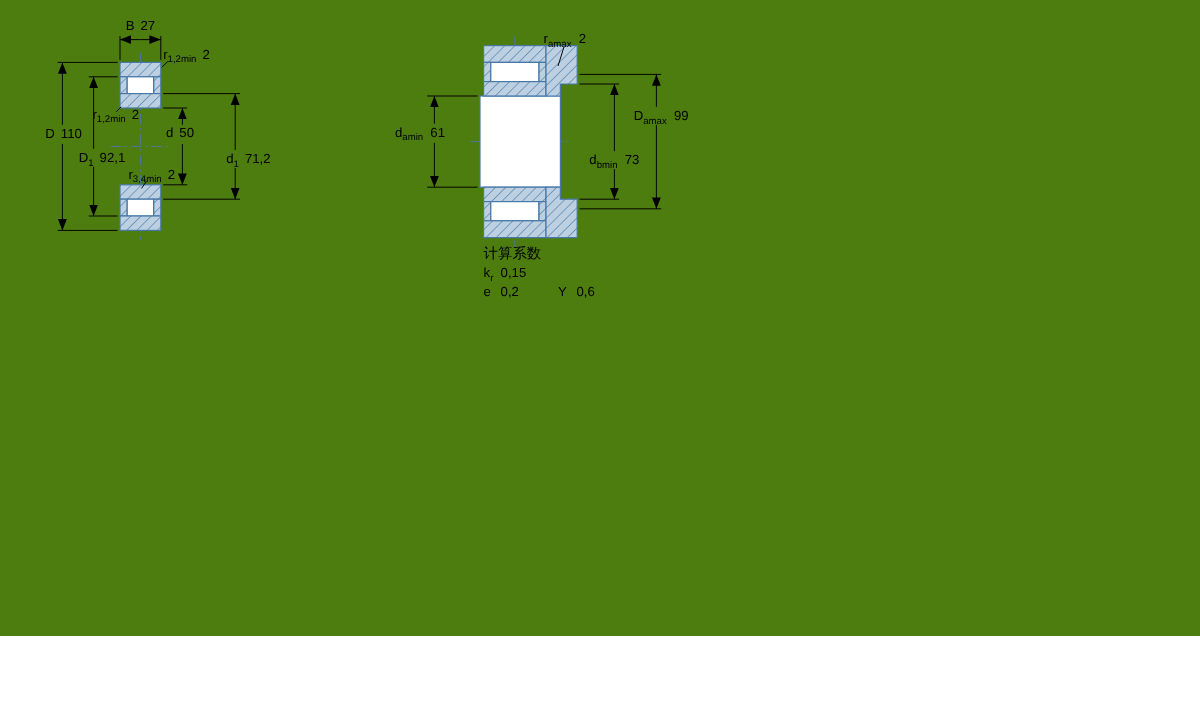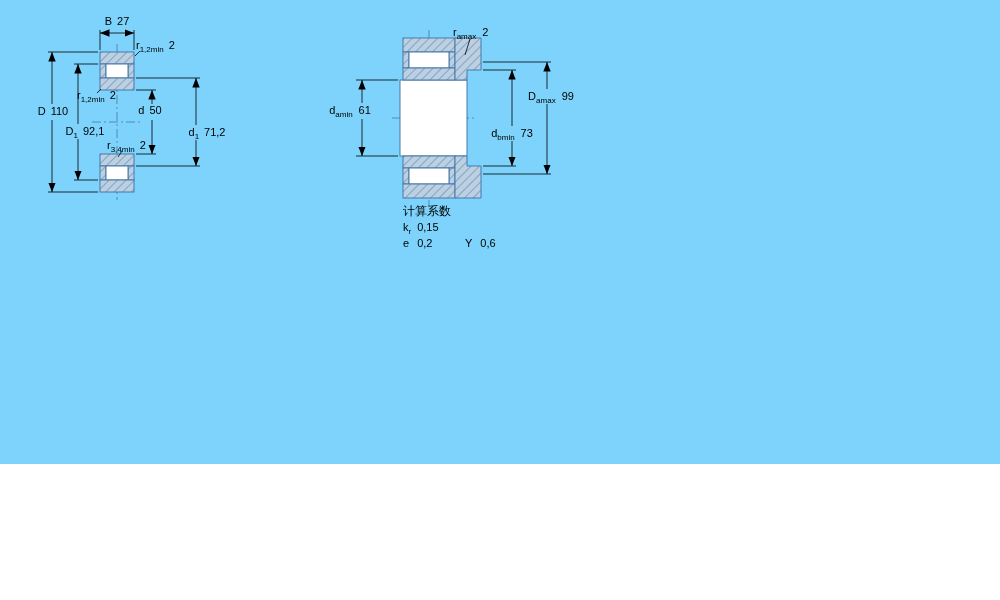--- a/index.html
+++ b/index.html
@@ -1,16 +1,16 @@
 <!DOCTYPE html>
 <html style="--fill: #bcd0e2; --outline: #4878a8;"><head>
 <meta charset="utf-8">
 <style>
   html, body { margin:0; padding:0; background:#ffffff; }
-  .page { position:relative; width:1000px; height:464px; background:#7dd3fc; overflow:hidden;
+  .page { position:relative; width:1000px; height:530px; background:#4d7c0f; overflow:hidden;
           font-family:"Liberation Sans", sans-serif; }
   svg text { font-family:"Liberation Sans", sans-serif; font-size:11px; fill:#000; }
   svg text.cjk { font-size:12px; }
   svg .sub { font-size:8px; }
   .anchor-mid { text-anchor:middle; }
   .ring   { fill:url(#hatch); stroke:var(--outline,#4878a8); stroke-width:1; }
   .roller { fill:#ffffff; stroke:var(--outline,#4878a8); stroke-width:1; }
   .shaft  { fill:#ffffff; stroke:var(--outline,#4878a8); stroke-width:1; }
   .dim, .ext, .leader { stroke:#000; stroke-width:0.8; fill:none; }
   .centerline { stroke:var(--outline,#4878a8); stroke-width:0.8; fill:none; stroke-dasharray:9 3 2 3; }

